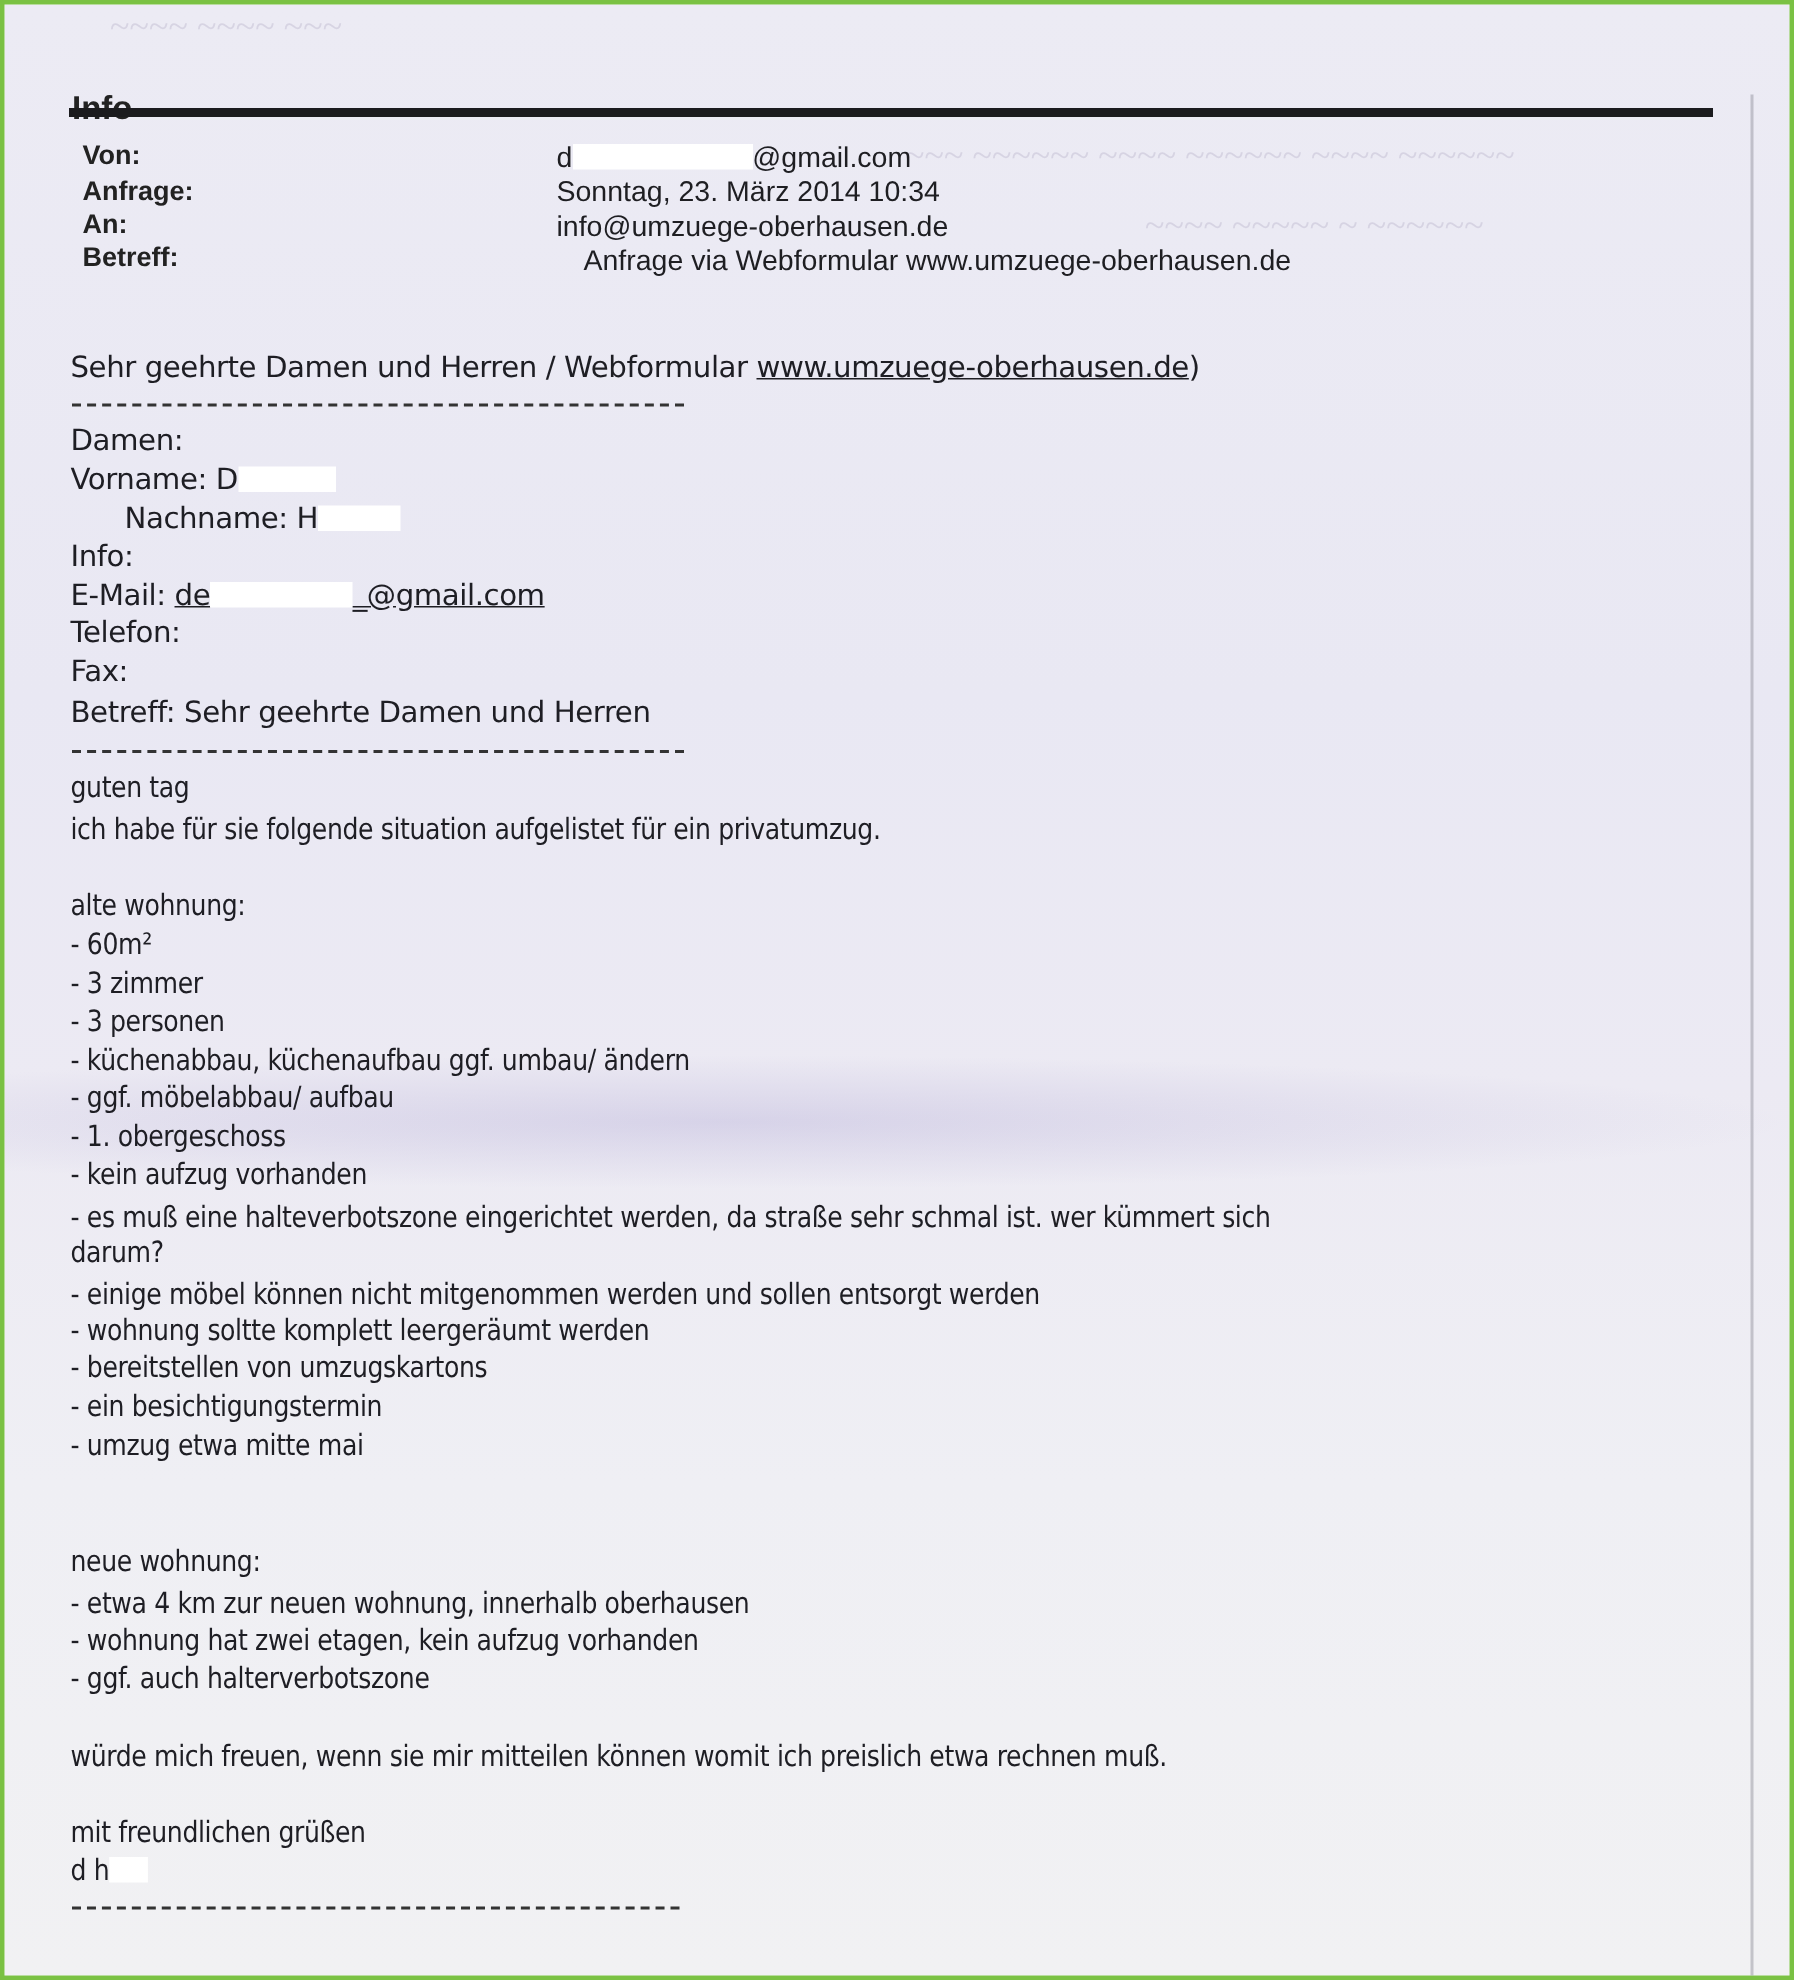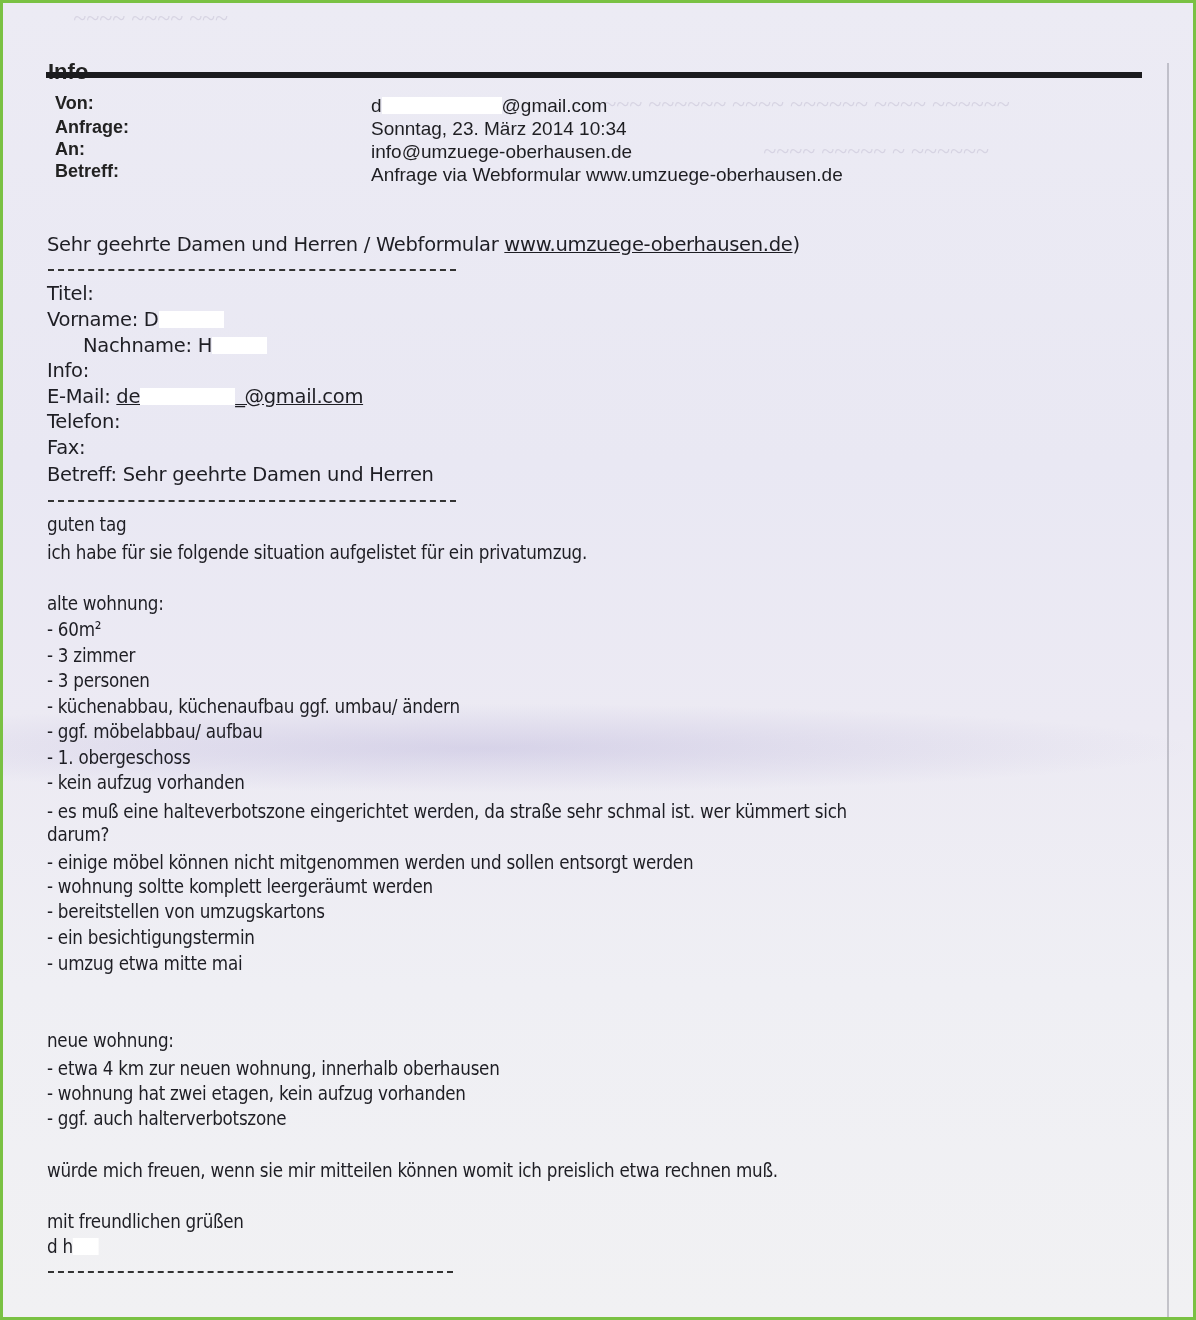--- a/index.html
+++ b/index.html
@@ -77,28 +77,28 @@
   <div class="hdr-label" style="top:90px;">Von:</div>
   <div class="hdr-label" style="top:114px;">Anfrage:</div>
   <div class="hdr-label" style="top:136px;">An:</div>
   <div class="hdr-label" style="top:158px;">Betreff:</div>
 
   <div class="hdr-value" style="top:92px;">
     <span>d</span><span class="redact" style="width:120px;"></span><span>@gmail.com</span>
   </div>
   <div class="hdr-value" style="top:115px;">Sonntag, 23. März 2014 10:34</div>
   <div class="hdr-value" style="top:138px;">info@umzuege-oberhausen.de</div>
-  <div class="hdr-value" style="top:161px;">Anfrage via Webformular www.umzuege-oberhausen.de</div>
+  <div class="hdr-value" style="top:161px;margin-left:18px;">Anfrage via Webformular www.umzuege-oberhausen.de</div>
 
   <div class="body-text" style="top:230px;">
     <span>Sehr geehrte Damen und Herren / Webformular </span><span class="link">www.umzuege-oberhausen.de</span><span>)</span>
   </div>
   <div class="dash-line" style="top:266px;"></div>
 
-  <div class="body-text" style="top:279px;"><span>Titel:</span></div>
+  <div class="body-text" style="top:279px;"><span>Damen:</span></div>
   <div class="body-text" style="top:305px;"><span>Vorname:</span> <span>D</span><span class="redact" style="width:65px;"></span></div>
   <div class="body-text" style="top:331px;margin-left:36px;"><span>Nachname:</span> <span>H</span><span class="redact" style="width:55px;"></span></div>
   <div class="body-text" style="top:356px;"><span>Info:</span></div>
   <div class="body-text" style="top:382px;"><span>E-Mail:</span> <span class="link"><span>de</span><span class="redact" style="width:95px;"></span><span>_@gmail.com</span></span></div>
   <div class="body-text" style="top:407px;"><span>Telefon:</span></div>
   <div class="body-text" style="top:433px;"><span>Fax:</span></div>
   <div class="body-text" style="top:460px;"><span>Betreff:</span> <span>Sehr geehrte Damen und Herren</span></div>
   <div class="dash-line" style="top:497px;"></div>
 
   <div class="body-text cond" style="top:510px;">guten tag</div>

